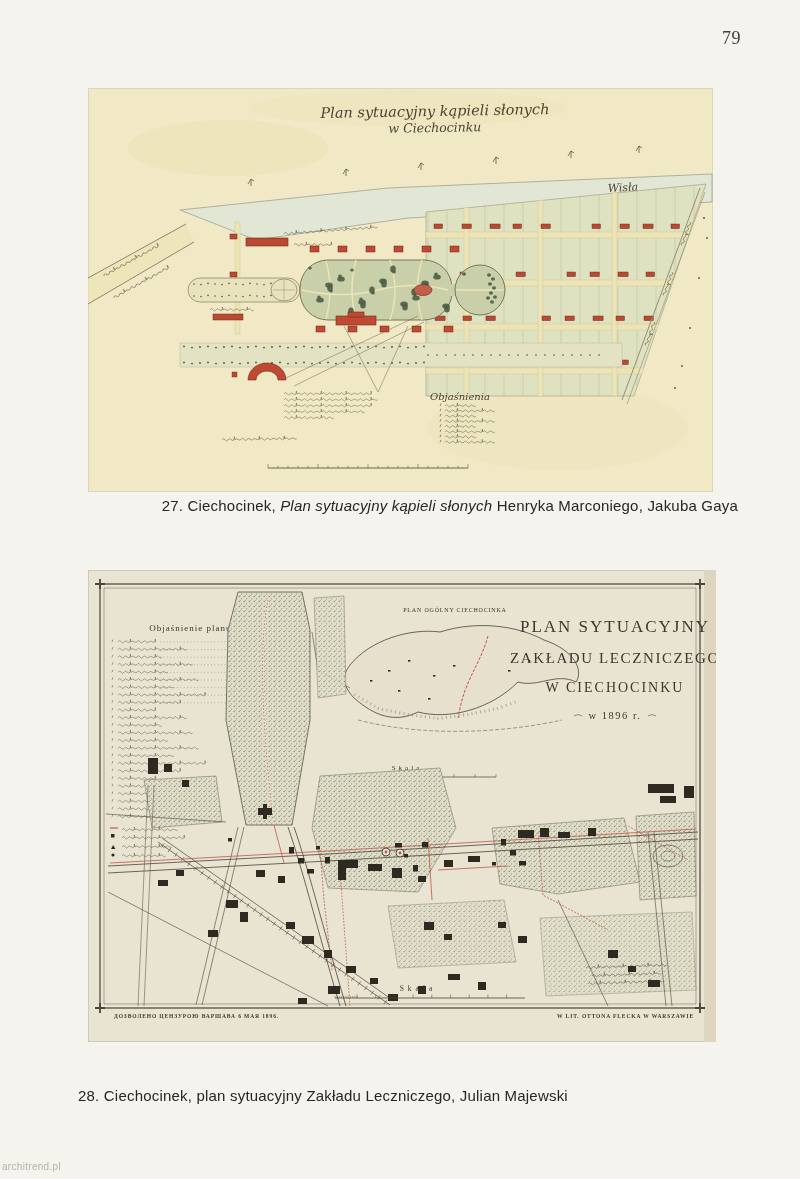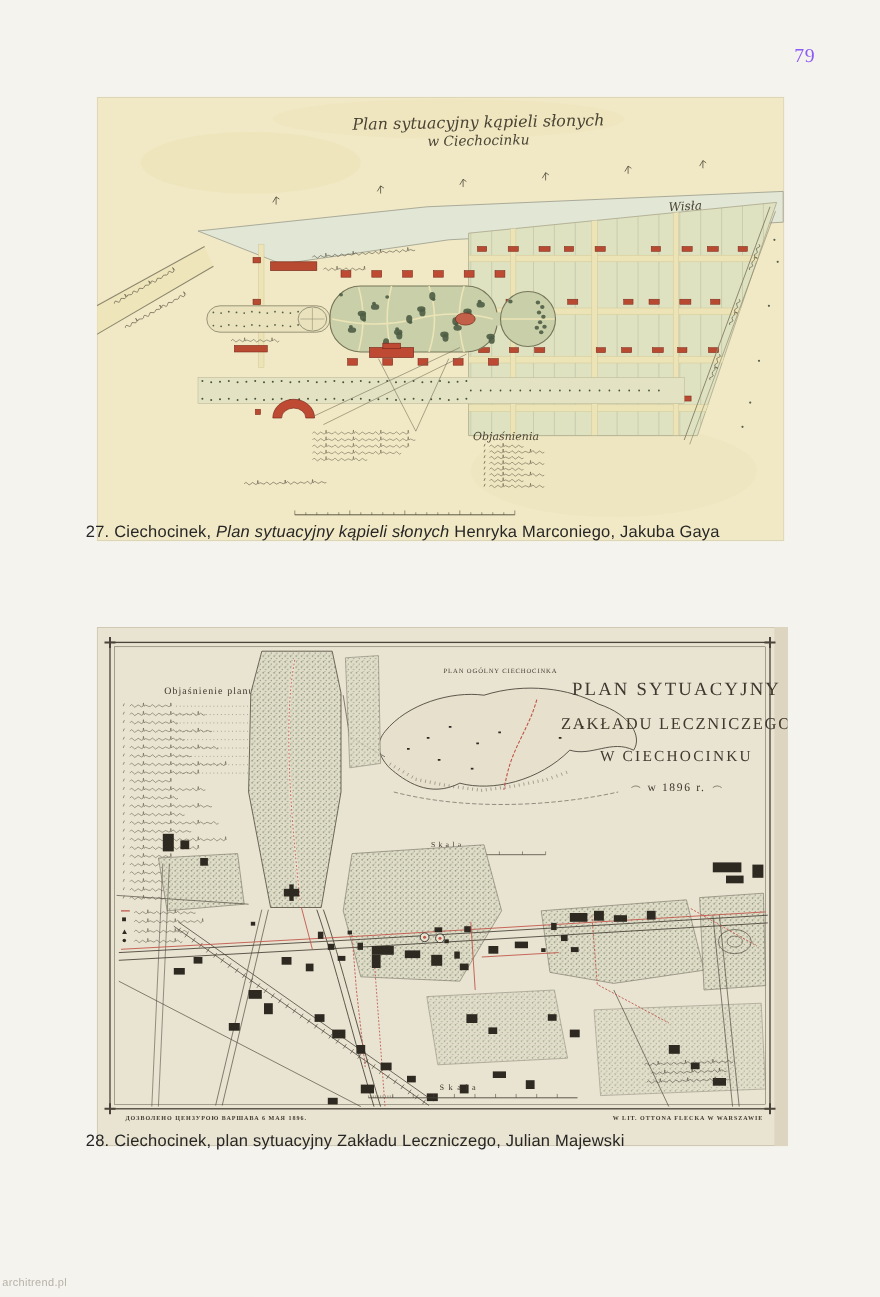--- a/index.html
+++ b/index.html
@@ -1,24 +1,24 @@
 <!DOCTYPE html>
 <html><head>
 <meta charset="utf-8">
 <style>
   html,body{margin:0;padding:0;}
   body{font-family:"Liberation Sans",sans-serif;background:#e9e7e1;}
   .page{position:relative;width:800px;height:1179px;background:#f5f3ee;overflow:hidden;margin:0 auto;}
-  .pagenum{position:absolute;left:722px;top:28px;font-family:"Liberation Serif",serif;font-size:18px;color:#8b5cf6;letter-spacing:.5px;margin-top:12px;}
+  .pagenum{position:absolute;left:722px;top:28px;font-family:"Liberation Serif",serif;font-size:18px;color:#404040;letter-spacing:.5px;}
   .map-wrap{position:absolute;overflow:hidden;}
   .map1{left:88px;top:88px;width:625px;height:404px;background:#f1e9c5;box-shadow:0 0 0 1px #ddd5b8 inset;}
   .map2{left:88px;top:570px;width:628px;height:472px;background:#e9e3d1;box-shadow:0 0 0 1px #cfc8b4 inset;}
   .caption{position:absolute;left:78px;width:660px;font-size:15px;color:#262626;letter-spacing:.2px;}
-  .cap27{top:475px;}
-  .cap28{top:1029px;}
+  .cap27{top:497px;text-align:right;}
+  .cap28{top:1087px;}
   .caption .it{font-style:italic;}
   .watermark{position:absolute;left:2px;top:1161px;font-size:10px;color:#b6b2a8;letter-spacing:.3px;text-align:right;}
   svg{display:block;}
   text{user-select:none;}
   .script{font-family:"DejaVu Serif",serif;font-style:italic;fill:#4a4434;}
   .litho{font-family:"Liberation Serif",serif;fill:#3e382e;}
 </style>
 </head>
 <body>
 

